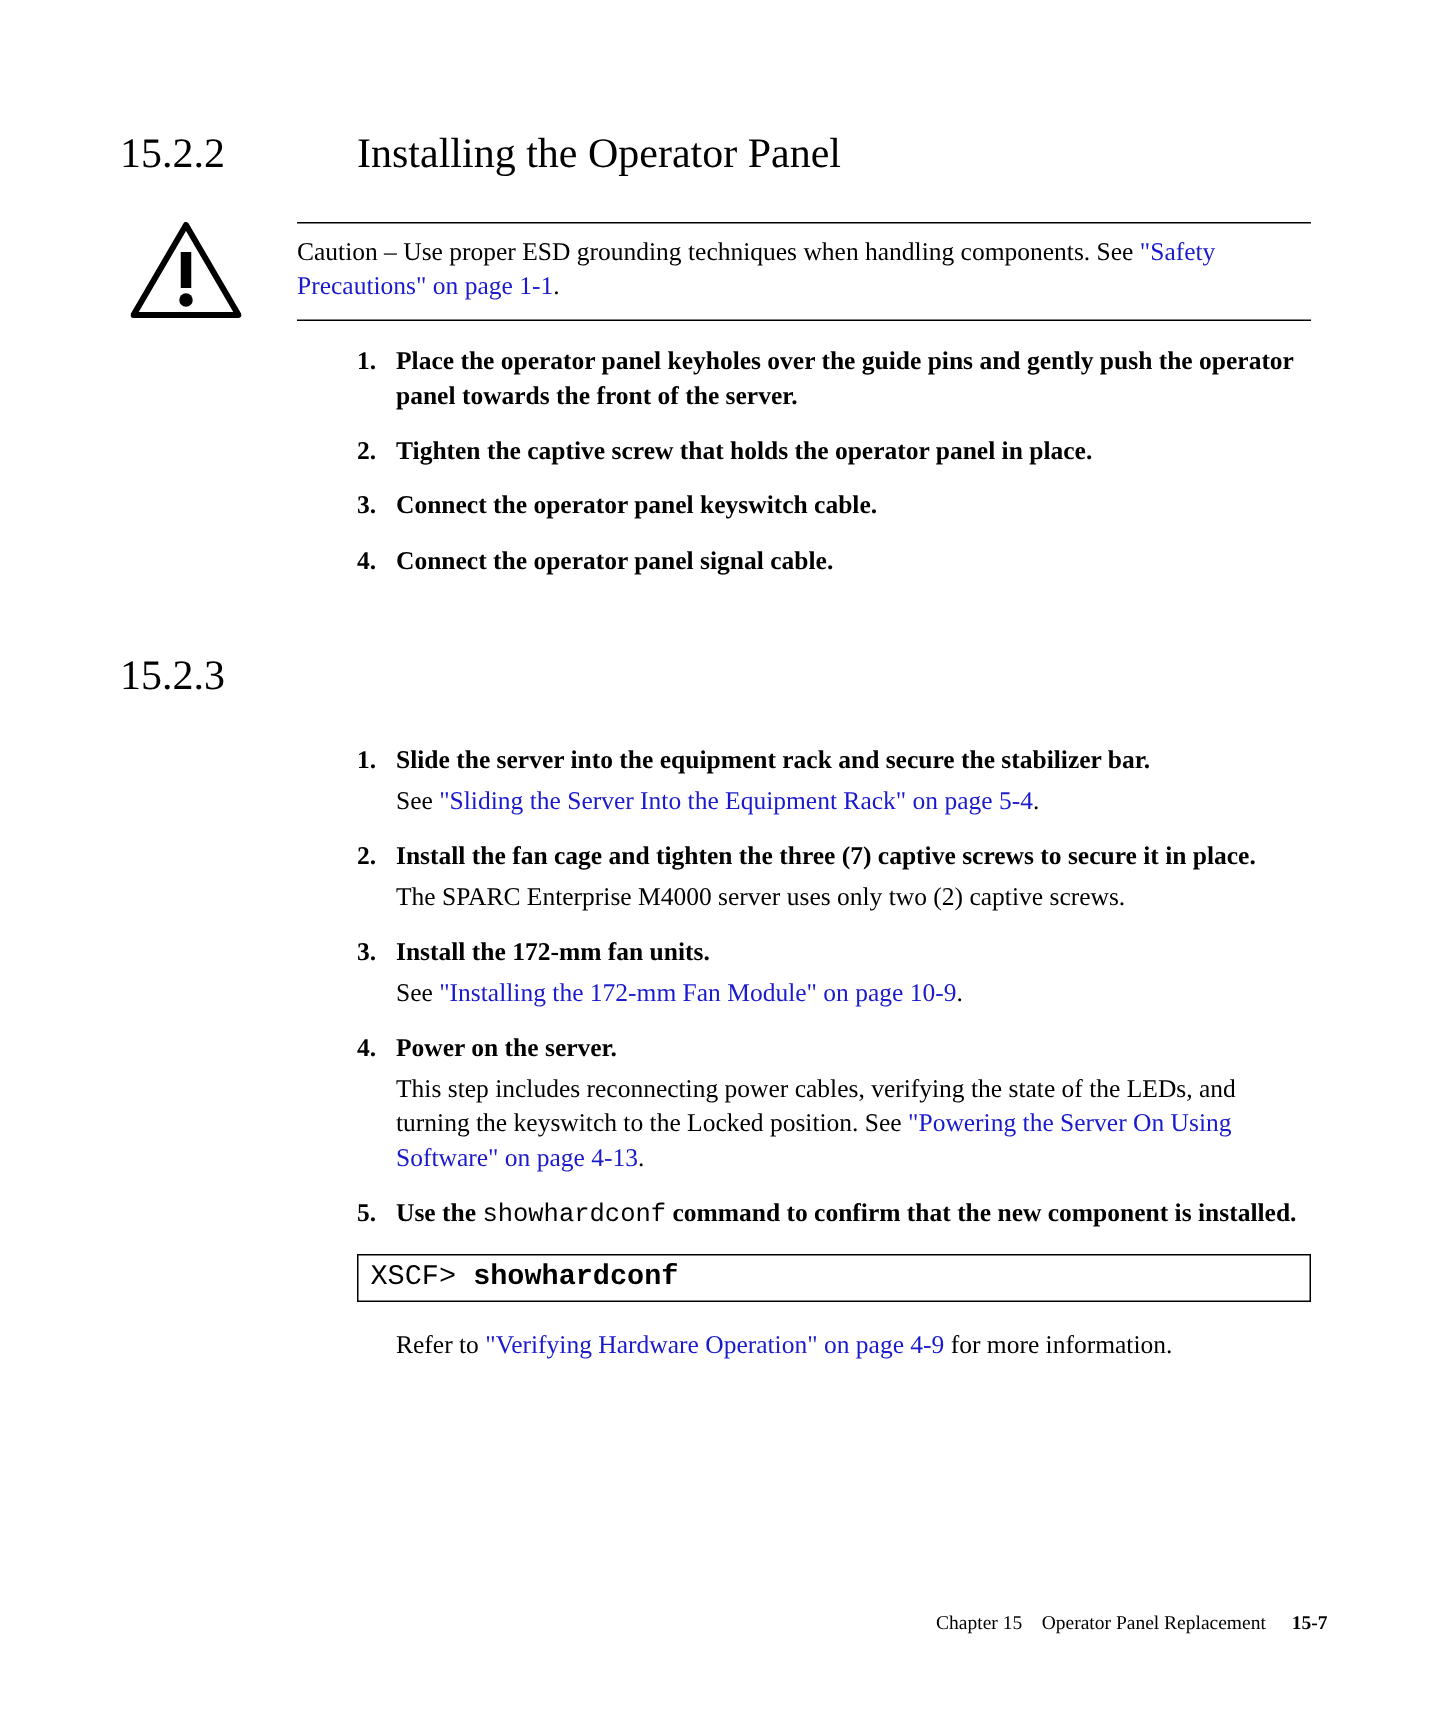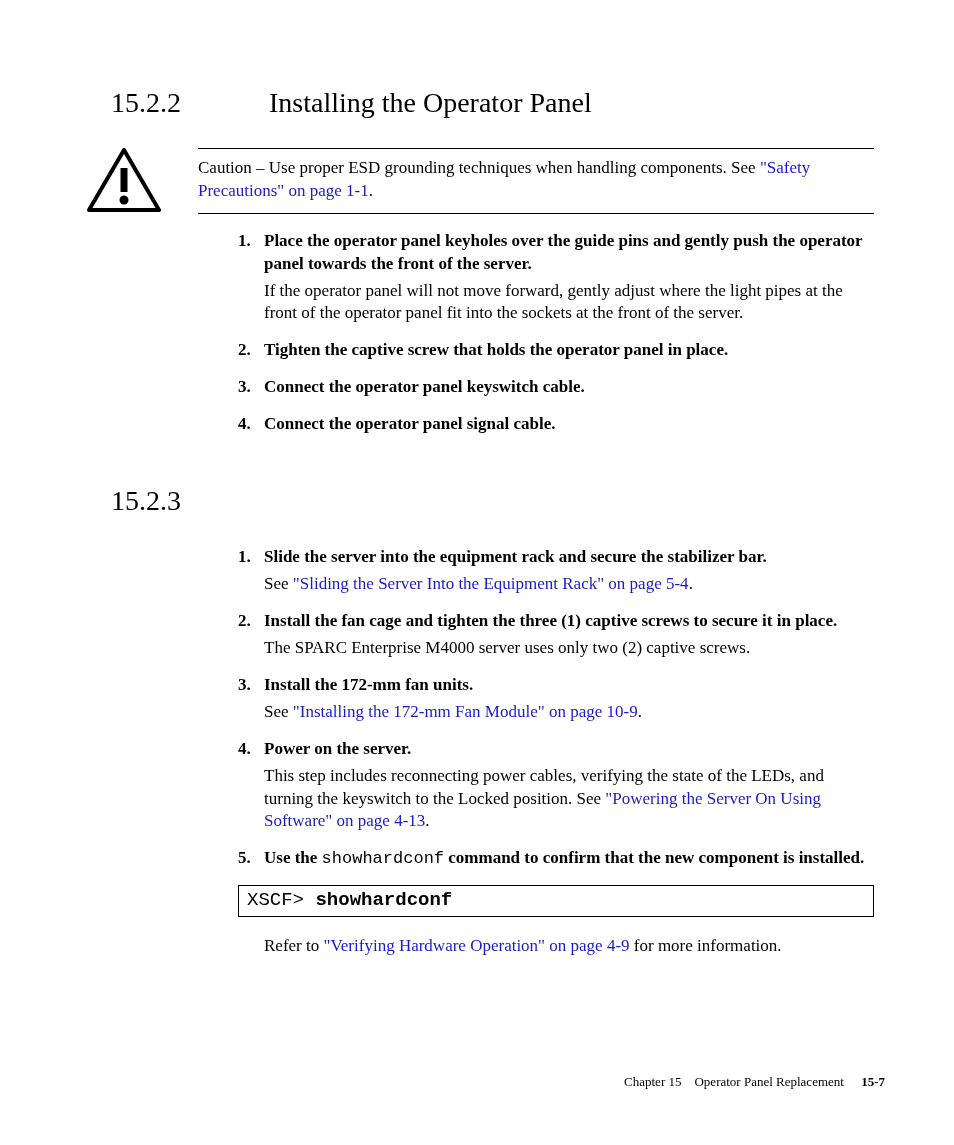--- a/index.html
+++ b/index.html
@@ -28,21 +28,20 @@
     display: flex;
     align-items: baseline;
     margin-bottom: 26px;
   }
   .sec-num {
     font-size: 28px;
     font-weight: 400;
     width: 158px;
     flex: none;
     text-align: left;
-    margin-left: 31px;
   }
   .sec-title {
     font-size: 28px;
     font-weight: 400;
   }
   .caution-row {
     display: flex;
     align-items: flex-start;
     gap: 30px;
     margin-bottom: 10px;
@@ -130,21 +129,20 @@
       <div class="caution-box">
         <span class="caution-label">Caution –</span><span> Use proper ESD grounding techniques when handling components. See </span><span class="link">"Safety Precautions" on page 1-1</span><span>.</span>
       </div>
     </div>
 
     <div class="body-block">
       <ol class="steps">
         <li>
           <span class="num">1.</span>
           <div class="step-head">Place the operator panel keyholes over the guide pins and gently push the operator panel towards the front of the server.</div>
-          <div class="step-sub">If the operator panel will not move forward, gently adjust where the light pipes at the front of the operator panel fit into the sockets at the front of the server.</div>
         </li>
         <li>
           <span class="num">2.</span>
           <div class="step-head">Tighten the captive screw that holds the operator panel in place.</div>
         </li>
         <li>
           <span class="num">3.</span>
           <div class="step-head">Connect the operator panel keyswitch cable.</div>
         </li>
         <li>
@@ -164,21 +162,21 @@
       <ol class="steps">
         <li>
           <span class="num">1.</span>
           <div class="step-head">Slide the server into the equipment rack and secure the stabilizer bar.</div>
           <div class="step-sub">
             <span>See </span><span class="link">"Sliding the Server Into the Equipment Rack" on page 5-4</span><span>.</span>
           </div>
         </li>
         <li>
           <span class="num">2.</span>
-          <div class="step-head">Install the fan cage and tighten the three (1) captive screws to secure it in place.</div>
+          <div class="step-head">Install the fan cage and tighten the three (7) captive screws to secure it in place.</div>
           <div class="step-sub">The SPARC Enterprise M4000 server uses only two (2) captive screws.</div>
         </li>
         <li>
           <span class="num">3.</span>
           <div class="step-head">Install the 172-mm fan units.</div>
           <div class="step-sub">
             <span>See </span><span class="link">"Installing the 172-mm Fan Module" on page 10-9</span><span>.</span>
           </div>
         </li>
         <li>

